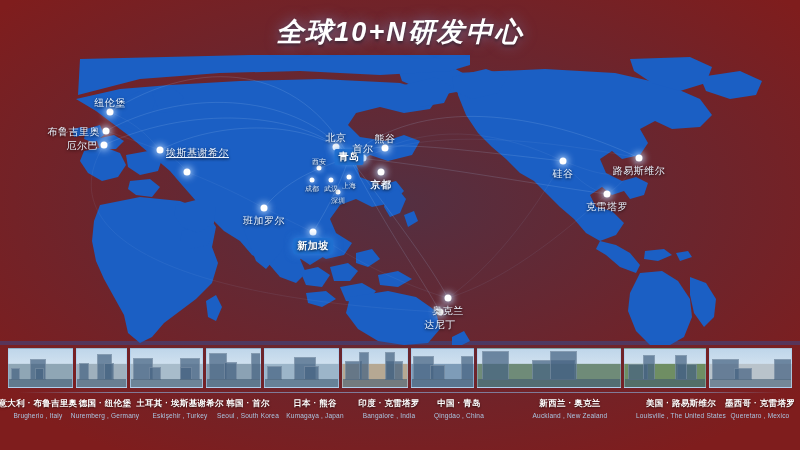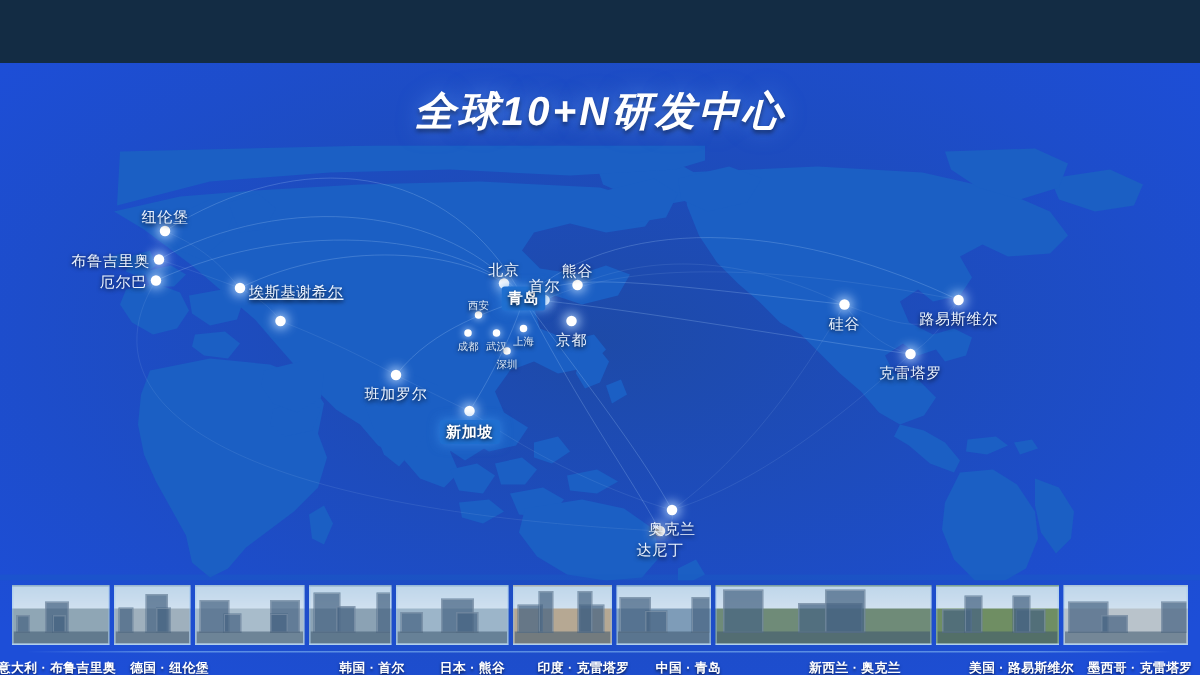--- a/index.html
+++ b/index.html
@@ -7,22 +7,21 @@
   body{
     font-family:"Liberation Sans","DejaVu Sans",sans-serif;
     background:#132c44;
     position:relative;
     color:#e8f1fb;
   }
   #stage{
     position:absolute; inset:0;
     background:
       radial-gradient(ellipse 900px 420px at 50% 42%, #1a3a5a 0%, #163busted 0%, #14304b 45%, #10253b 100%);
-    background-color:#1d4ed8;
-    margin-top:42px;
+    background-color:#7f1d1d;
   }
   #vign{
     position:absolute; inset:0;
     background:radial-gradient(ellipse 760px 420px at 50% 45%, rgba(30,70,110,.45) 0%, rgba(16,37,59,0) 70%);
     pointer-events:none;
   }
 
   
   #title{
     position:absolute; top:14px; left:0; width:100%;
@@ -224,21 +223,21 @@
       <div class="lbl hl" style="left: 313px; top: 183px;">新加坡</div>
       <div class="pt" style="left: 336px; top: 92px;"></div>
       <div class="lbl" style="left: 336px; top: 76px;">北京</div>
       <div class="pt" style="left: 349px; top: 102px;"></div>
       <div class="lbl hl" style="left: 349px; top: 94px;">青岛</div>
       <div class="pt" style="left: 363px; top: 103px;"></div>
       <div class="lbl" style="left: 363px; top: 87px;">首尔</div>
       <div class="pt" style="left: 385px; top: 93px;"></div>
       <div class="lbl" style="left: 385px; top: 77px;">熊谷</div>
       <div class="pt" style="left: 381px; top: 117px;"></div>
-      <div class="lbl" style="left: 381px; top: 123px;">京都</div>
+      <div class="lbl" style="left: 381px; top: 123px; font-weight: bold;">京都</div>
       <div class="pt sm" style="left: 319px; top: 113px;"></div>
       <div class="lbl s" style="left: 319px; top: 102px;">西安</div>
       <div class="pt sm" style="left: 312px; top: 125px;"></div>
       <div class="lbl s" style="left: 312px; top: 129px;">成都</div>
       <div class="pt sm" style="left: 331px; top: 125px;"></div>
       <div class="lbl s" style="left: 331px; top: 129px;">武汉</div>
       <div class="pt sm" style="left: 349px; top: 122px;"></div>
       <div class="lbl s" style="left: 349px; top: 126px;">上海</div>
       <div class="pt sm" style="left: 338px; top: 137px;"></div>
       <div class="lbl s" style="left: 338px; top: 141px;">深圳</div>
@@ -319,23 +318,27 @@
         <i style="left: 0px; right: 0px; bottom: 0px; height: 20%; background: rgba(60, 85, 110, 0.55);"></i>
       </div>
     </div>
   <div id="divider"></div>
 
   <div id="caps">
       <div class="cap" style="left: 38px;">
         <div class="cn">意大利 · 布鲁吉里奥</div>
         <div class="en">Brugherio , Italy</div>
       </div>
-      <div class="cap" style="left: 105px; text-align: right;">
+      <div class="cap" style="left: 105px;">
         <div class="cn">德国 · 纽伦堡</div>
         <div class="en">Nuremberg , Germany</div>
+      </div>
+      <div class="cap" style="left: 180px;">
+        <div class="cn">土耳其 · 埃斯基谢希尔</div>
+        <div class="en">Eskişehir , Turkey</div>
       </div>
       <div class="cap" style="left: 248px;">
         <div class="cn">韩国 · 首尔</div>
         <div class="en">Seoul , South Korea</div>
       </div>
       <div class="cap" style="left: 315px;">
         <div class="cn">日本 · 熊谷</div>
         <div class="en">Kumagaya , Japan</div>
       </div>
       <div class="cap" style="left: 389px;">

